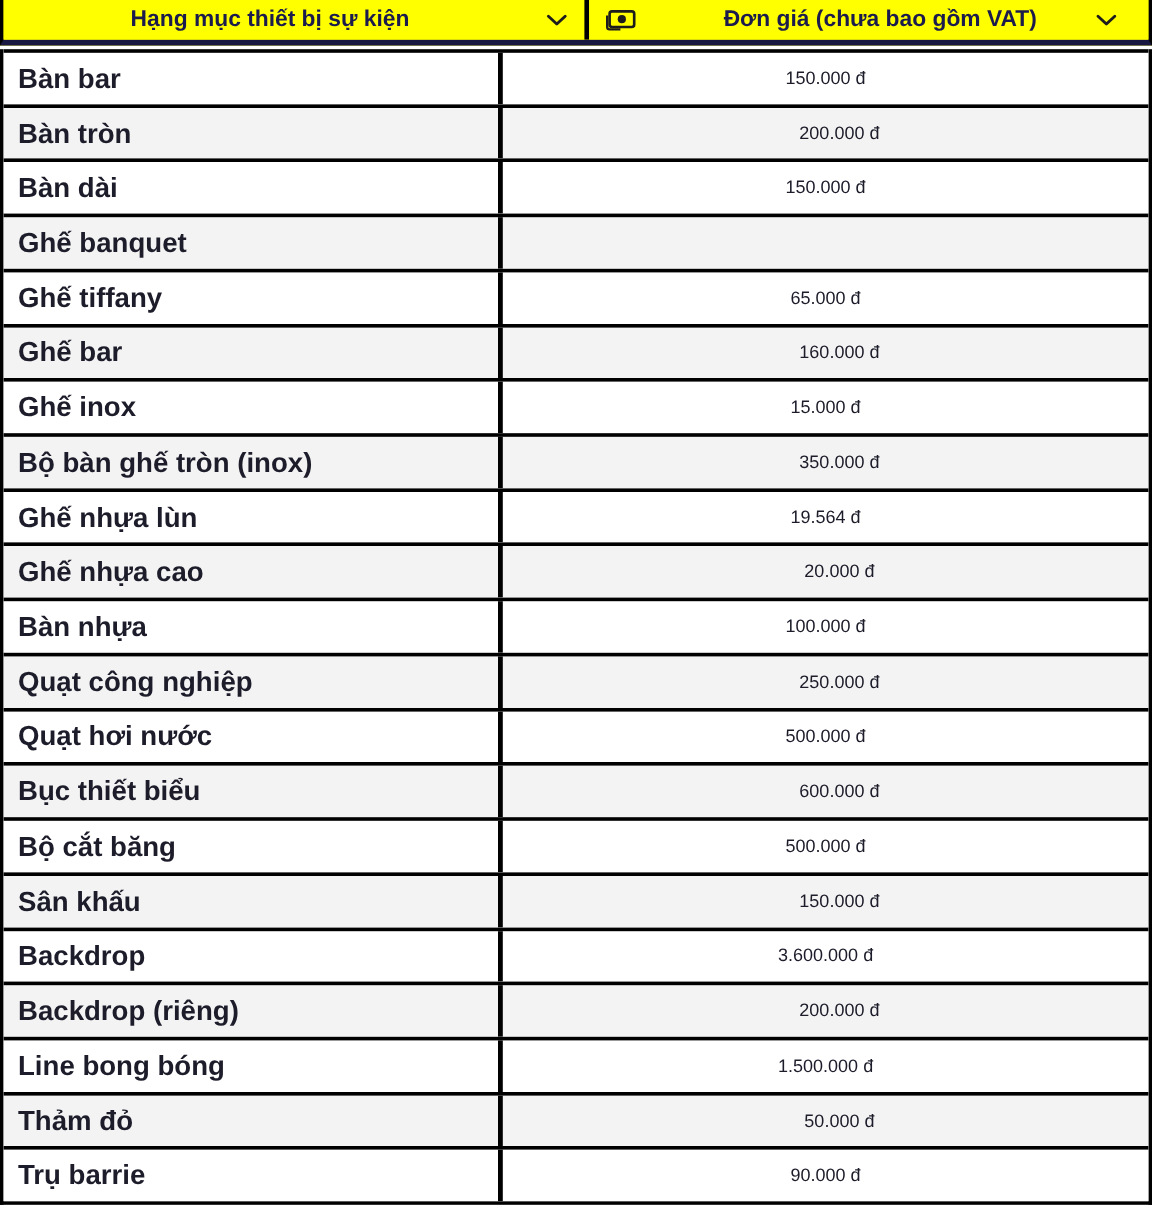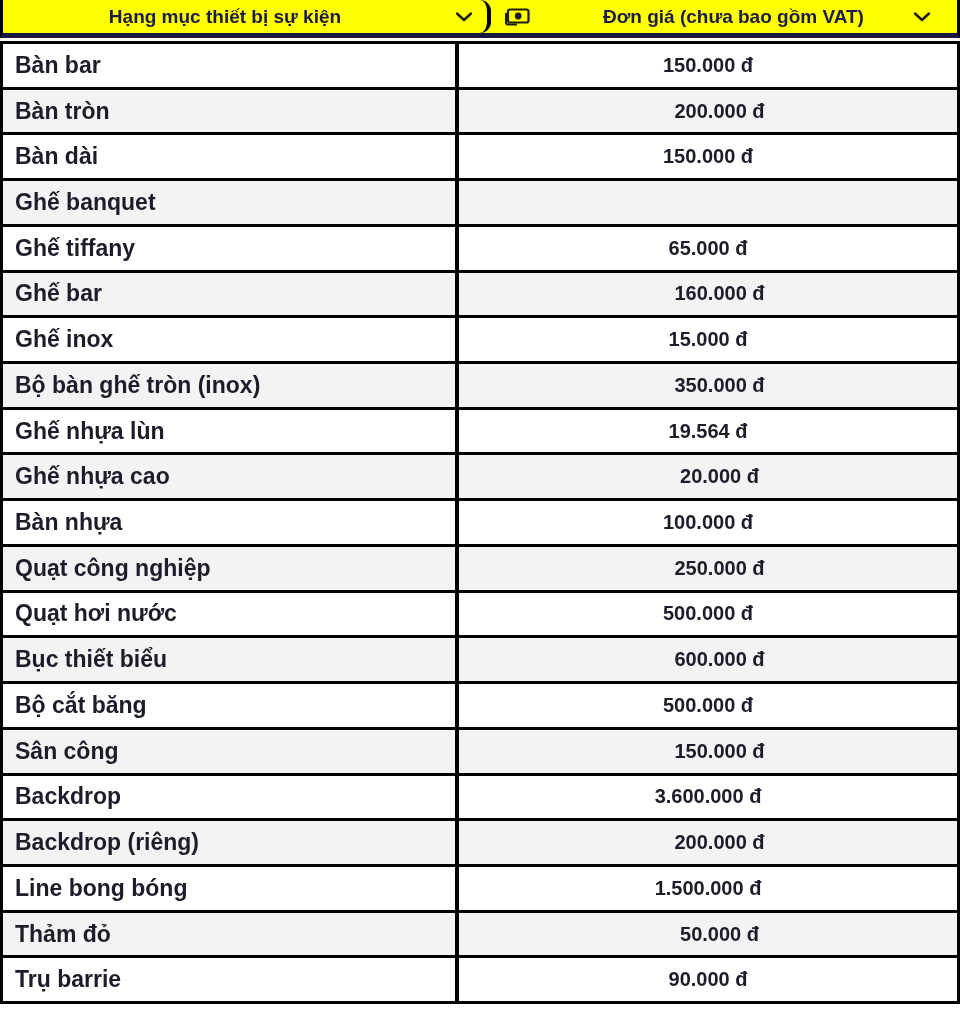--- a/index.html
+++ b/index.html
@@ -13,21 +13,21 @@
   
   .header {
     display: flex;
     height: 38px;
     background: #ffff00;
     box-sizing: border-box;
     border-left: 3px solid #000;
     border-right: 3px solid #000;
     border-bottom: 5px solid #181842;
   }
-  .hcell { position: relative; height: 100%; background: #ffff00; border-radius: 11px; }
+  .hcell { position: relative; height: 100%; background: #ffff00; }
   .hcell-1 { width: 488px; box-sizing: border-box; border-right: 4px solid #000; }
   .hcell-2 { flex: 1; }
   .hlabel {
     position: absolute; top: 50%; transform: translateY(-50%);
     left: 0; right: 40px;
     text-align: center;
     font-size: 19px; font-weight: 700;
     color: #1b1b4d;
     white-space: nowrap;
   }
@@ -58,31 +58,31 @@
   }
   .row {
     flex: 1;
     display: flex;
     border-top: 3px solid #000;
     background: #ffffff;
   }
   .row.alt { background: #f3f3f3; gap: 23px; }
   .cell { display: flex; align-items: center; box-sizing: border-box; }
   .cell.item {
-    width: 456px;
+    width: 416px;
     padding-left: 12px;
     border-right: 4px solid #000;
     font-size: 23px; font-weight: 700;
     color: #1c1c2a;
     white-space: nowrap;
   }
   .cell.price {
     flex: 1;
     justify-content: center;
-    font-size: 20px; font-weight: 700;
+    font-size: 15px; font-weight: 400;
     color: #1c1c2a;
     white-space: nowrap;
   }
 </style>
 </head>
 <body>
 
 <div class="sheet">
 
   <div class="header">
@@ -168,21 +168,21 @@
       </div>
       <div class="row alt">
         <div class="cell item">Bục thiết biểu</div>
         <div class="cell price">600.000 đ</div>
       </div>
       <div class="row">
         <div class="cell item">Bộ cắt băng</div>
         <div class="cell price">500.000 đ</div>
       </div>
       <div class="row alt">
-        <div class="cell item">Sân công</div>
+        <div class="cell item">Sân khấu</div>
         <div class="cell price">150.000 đ</div>
       </div>
       <div class="row">
         <div class="cell item">Backdrop</div>
         <div class="cell price">3.600.000 đ</div>
       </div>
       <div class="row alt">
         <div class="cell item">Backdrop (riêng)</div>
         <div class="cell price">200.000 đ</div>
       </div>

